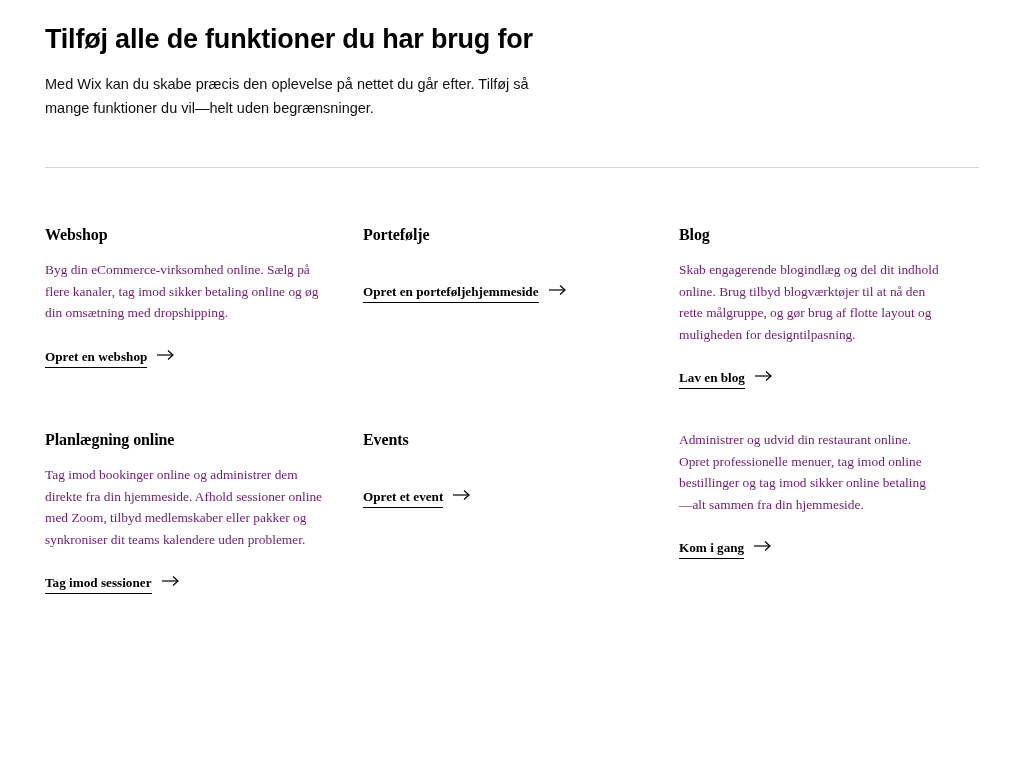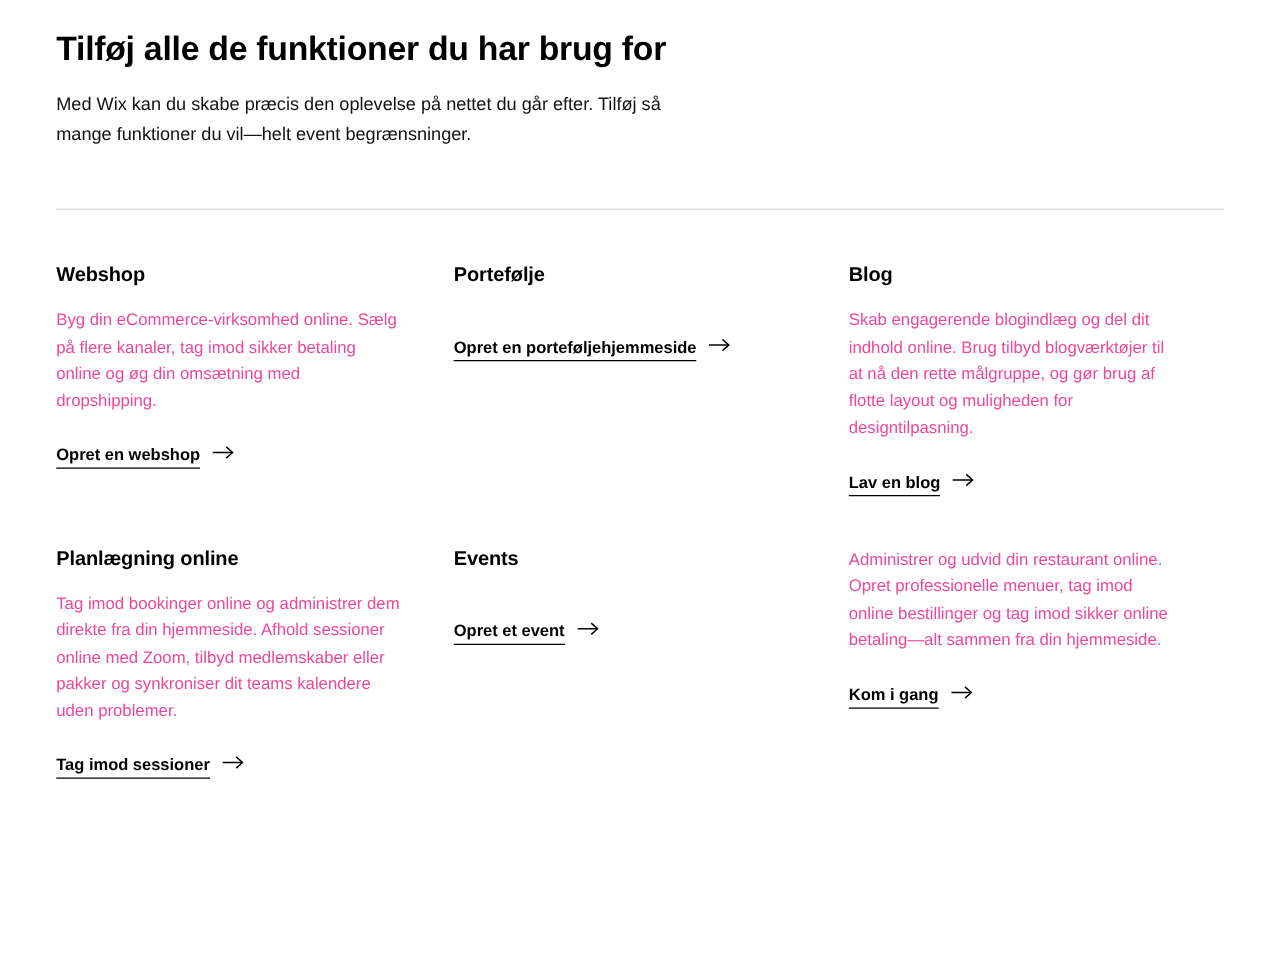--- a/index.html
+++ b/index.html
@@ -38,45 +38,46 @@
     color: #111111;
     max-width: 520px;
     margin: 0;
   }
   .divider {
     margin-top: 47px;
     border-top: 1px solid #d6d6d6;
     width: 934px;
   }
   .grid {
-    margin-top: 42px;
+    margin-top: 56px;
     display: grid;
     grid-template-columns: 318px 316px 300px;
     column-gap: 0;
     row-gap: 0;
+    font-family: Liberation Serif, serif;
   }
   .cell {
     padding-right: 40px;
     box-sizing: border-box;
   }
   .cell.row2 {
     padding-top: 40px;
   }
   .card-title {
     font-size: 16px;
     font-weight: bold;
     line-height: 22px;
     margin: 0 0 13px 0;
     letter-spacing: -0.1px;
   }
   .card-body {
     font-size: 13.4px;
     line-height: 21.5px;
     margin: 0;
-    color: #ec4899;
+    color: #701a75;
     max-width: 290px;
   }
   .cta {
     display: inline-flex;
     align-items: flex-start;
     margin-top: 24px;
     text-decoration: none;
     color: #000000;
     cursor: pointer;
   }
@@ -97,21 +98,21 @@
   }
   .arrow-icon svg { display: block; }
 </style>
 </head>
 <body>
 
 <div class="page">
 
   <div class="hero">
     <h1 class="hero-title">Tilføj alle de funktioner du har brug for</h1>
-    <p class="hero-sub">Med Wix kan du skabe præcis den oplevelse på nettet du går efter. Tilføj så mange funktioner du vil—helt event begrænsninger.</p>
+    <p class="hero-sub">Med Wix kan du skabe præcis den oplevelse på nettet du går efter. Tilføj så mange funktioner du vil—helt uden begrænsninger.</p>
   </div>
 
   <div class="divider"></div>
 
   <div class="grid">
 
     <div class="cell">
       <h2 class="card-title">Webshop</h2>
       <p class="card-body">Byg din eCommerce-virksomhed online. Sælg på flere kanaler, tag imod sikker betaling online og øg din omsætning med dropshipping.</p>
       <a class="cta">

